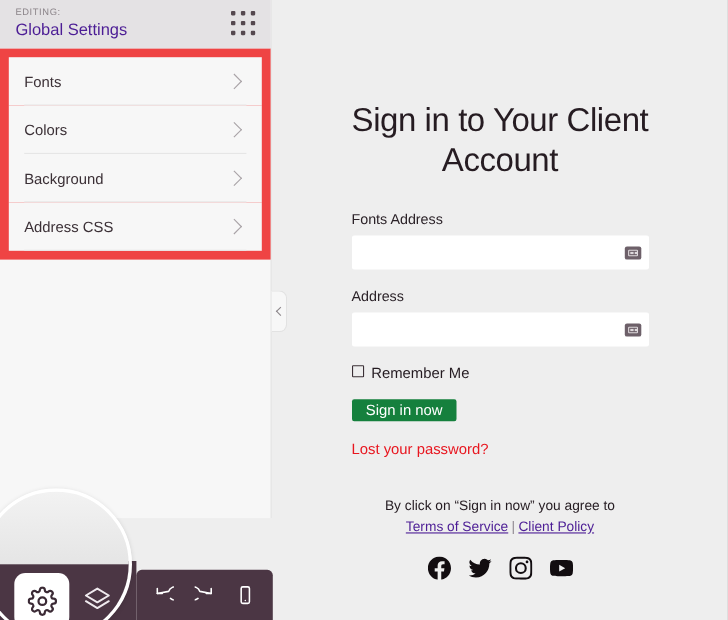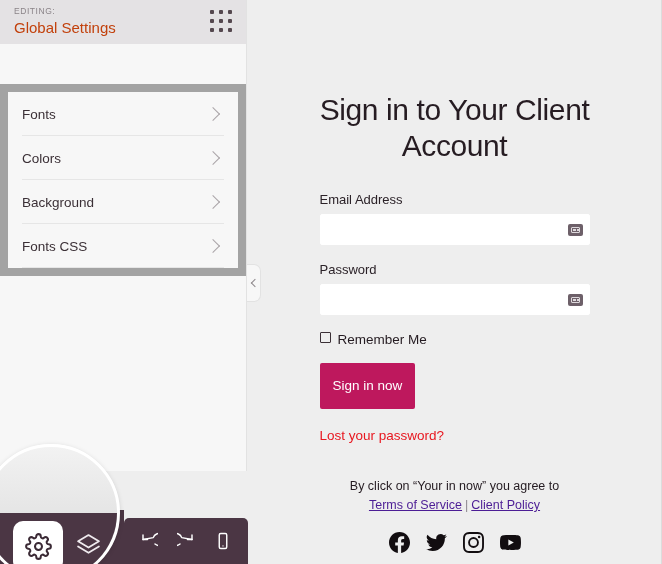--- a/index.html
+++ b/index.html
@@ -41,21 +41,21 @@
   .panel-header .editing-label {
     font-size: 8.5px;
     letter-spacing: 0.55px;
     color: #8b8489;
     text-transform: uppercase;
     line-height: 12px;
     font-weight: 400;
   }
   .panel-header .panel-title {
     font-size: 15px;
-    color: #c2410c;
+    color: #4c1d95;
     line-height: 20px;
     font-weight: 400;
     margin-top: 1px;
   }
 
   .dots-grid {
     position: absolute;
     right: 14px; top: 10px;
     width: 22px; height: 22px;
     display: grid;
@@ -66,21 +66,21 @@
     justify-content: center;
     cursor: pointer;
   }
   .dots-grid i {
     display: block;
     width: 4px; height: 4px;
     background: #55484f;
     border-radius: 1px;
   }
 
-  .panel-list { padding: 8px; background: #a3a3a3; margin-top: 40px; }
+  .panel-list { padding: 8px; background: #ef4444; }
   .panel-row {
     position: relative;
     height: 44px;
     display: flex;
     align-items: center;
     padding: 0 16px 0 14px;
     cursor: pointer;
     background: #f7f7f7;
   }
   .panel-row .row-label {
@@ -227,25 +227,25 @@
     flex: none;
   }
   .remember-row .cbox-label {
     font-size: 13.5px;
     color: #241b21;
     line-height: 16px;
   }
 
   .signin-btn {
     display: inline-block;
-    background: #be185d;
+    background: #15803d;
     color: #ffffff;
     font-size: 13.5px;
     line-height: 16px;
-    padding: 15px 13px;
+    padding: 2px 13px;
     border: none;
     border-radius: 2px;
     cursor: pointer;
     font-family: "Liberation Sans", sans-serif;
     margin-bottom: 17px;
   }
 
   .lost-link {
     display: inline-block;
     font-size: 13.5px;
@@ -420,48 +420,48 @@
         <span class="row-label">Colors</span>
         <span class="chev-right"></span>
       </div>
 
       <div class="panel-row">
         <span class="row-label">Background</span>
         <span class="chev-right"></span>
       </div>
 
       <div class="panel-row">
-        <span class="row-label">Fonts CSS</span>
+        <span class="row-label">Address CSS</span>
         <span class="chev-right"></span>
       </div>
 
     </div>
   </div>
 
   <div class="collapse-handle">
     <span class="chev-left"></span>
   </div>
 
   <div class="canvas">
     <div class="form-wrap">
 
       <div class="form-title">Sign in to Your Client Account</div>
 
       <div>
-        <div class="field-label">Email Address</div>
+        <div class="field-label">Fonts Address</div>
         <div class="field-box">
           <input type="text" placeholder="" style="">
           <span class="autofill-icon">
               <span></span>
             </span>
         </div>
       </div>
 
       <div>
-        <div class="field-label">Password</div>
+        <div class="field-label">Address</div>
         <div class="field-box">
           <input type="password" placeholder="" style="">
           <span class="autofill-icon">
               <span></span>
             </span>
         </div>
       </div>
 
       <div class="remember-row">
         <span class="cbox"></span>
@@ -470,21 +470,21 @@
 
       <div>
         <button class="signin-btn">Sign in now</button>
       </div>
 
       <div>
         <a class="lost-link" href="#">Lost your password?</a>
       </div>
 
       <div class="legal">
-        <div>By click on “Your in now” you agree to</div>
+        <div>By click on “Sign in now” you agree to</div>
         <div>
           <a href="#">Terms of Service</a><span class="sep">|</span><a href="#">Client Policy</a>
         </div>
       </div>
 
       <div class="socials">
         <a href="#">
           <svg width="21" height="21" viewBox="0 0 24 24" fill="currentColor">
             <path d="M24 12.07C24 5.4 18.63 0 12 0S0 5.4 0 12.07C0 18.1 4.39 23.1 10.12 24v-8.44H7.08v-3.49h3.04V9.41c0-3.02 1.79-4.69 4.53-4.69 1.31 0 2.68.24 2.68.24v2.97h-1.51c-1.49 0-1.95.93-1.95 1.89v2.25h3.32l-.53 3.49h-2.79V24C19.61 23.1 24 18.1 24 12.07z"></path>
           </svg>

